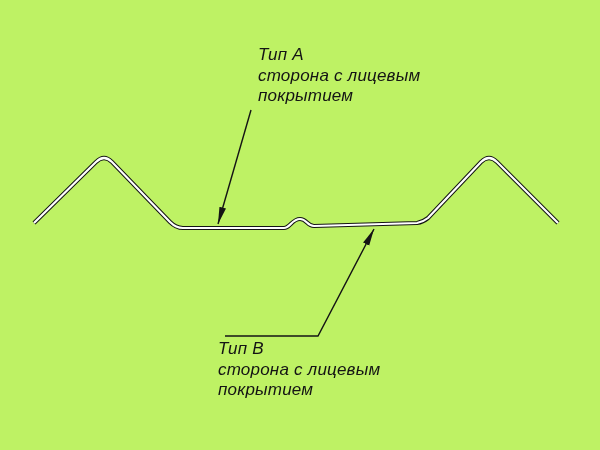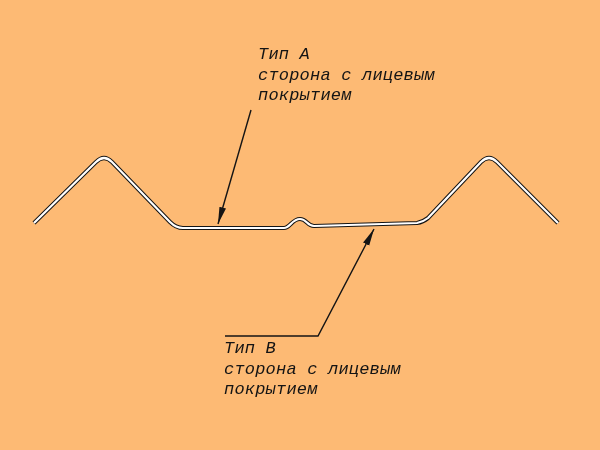--- a/index.html
+++ b/index.html
@@ -4,23 +4,23 @@
 <style>
   html, body {
     margin: 0;
     padding: 0;
     background: #ffffff;
   }
   #canvas {
     position: relative;
     width: 600px;
     height: 450px;
-    background: #fdba74;
+    background: #bef264;
     overflow: hidden;
-    font-family: Liberation Mono, monospace;
+    font-family: Liberation Sans, sans-serif;
   }
   #drawing {
     position: absolute;
     left: 0;
     top: 0;
   }
   .label {
     position: absolute;
     font-style: italic;
     font-size: 17px;
@@ -56,19 +56,19 @@
 
     <path d="M 225 336 L 318 336 L 374 229" fill="none" stroke="#141414" stroke-width="1.4" marker-end="url(#arrowhead)"></path>
   </svg>
 
   <div class="label" style="left:258px; top:45px">
     <div class="title">Тип А</div>
     <div>сторона с лицевым</div>
     <div>покрытием</div>
   </div>
 
-  <div class="label" style="left:224px; top:339px">
+  <div class="label" style="left:218px; top:339px">
     <div class="title">Тип В</div>
     <div>сторона с лицевым</div>
     <div>покрытием</div>
   </div>
 
 </div>
 
 </body></html>

